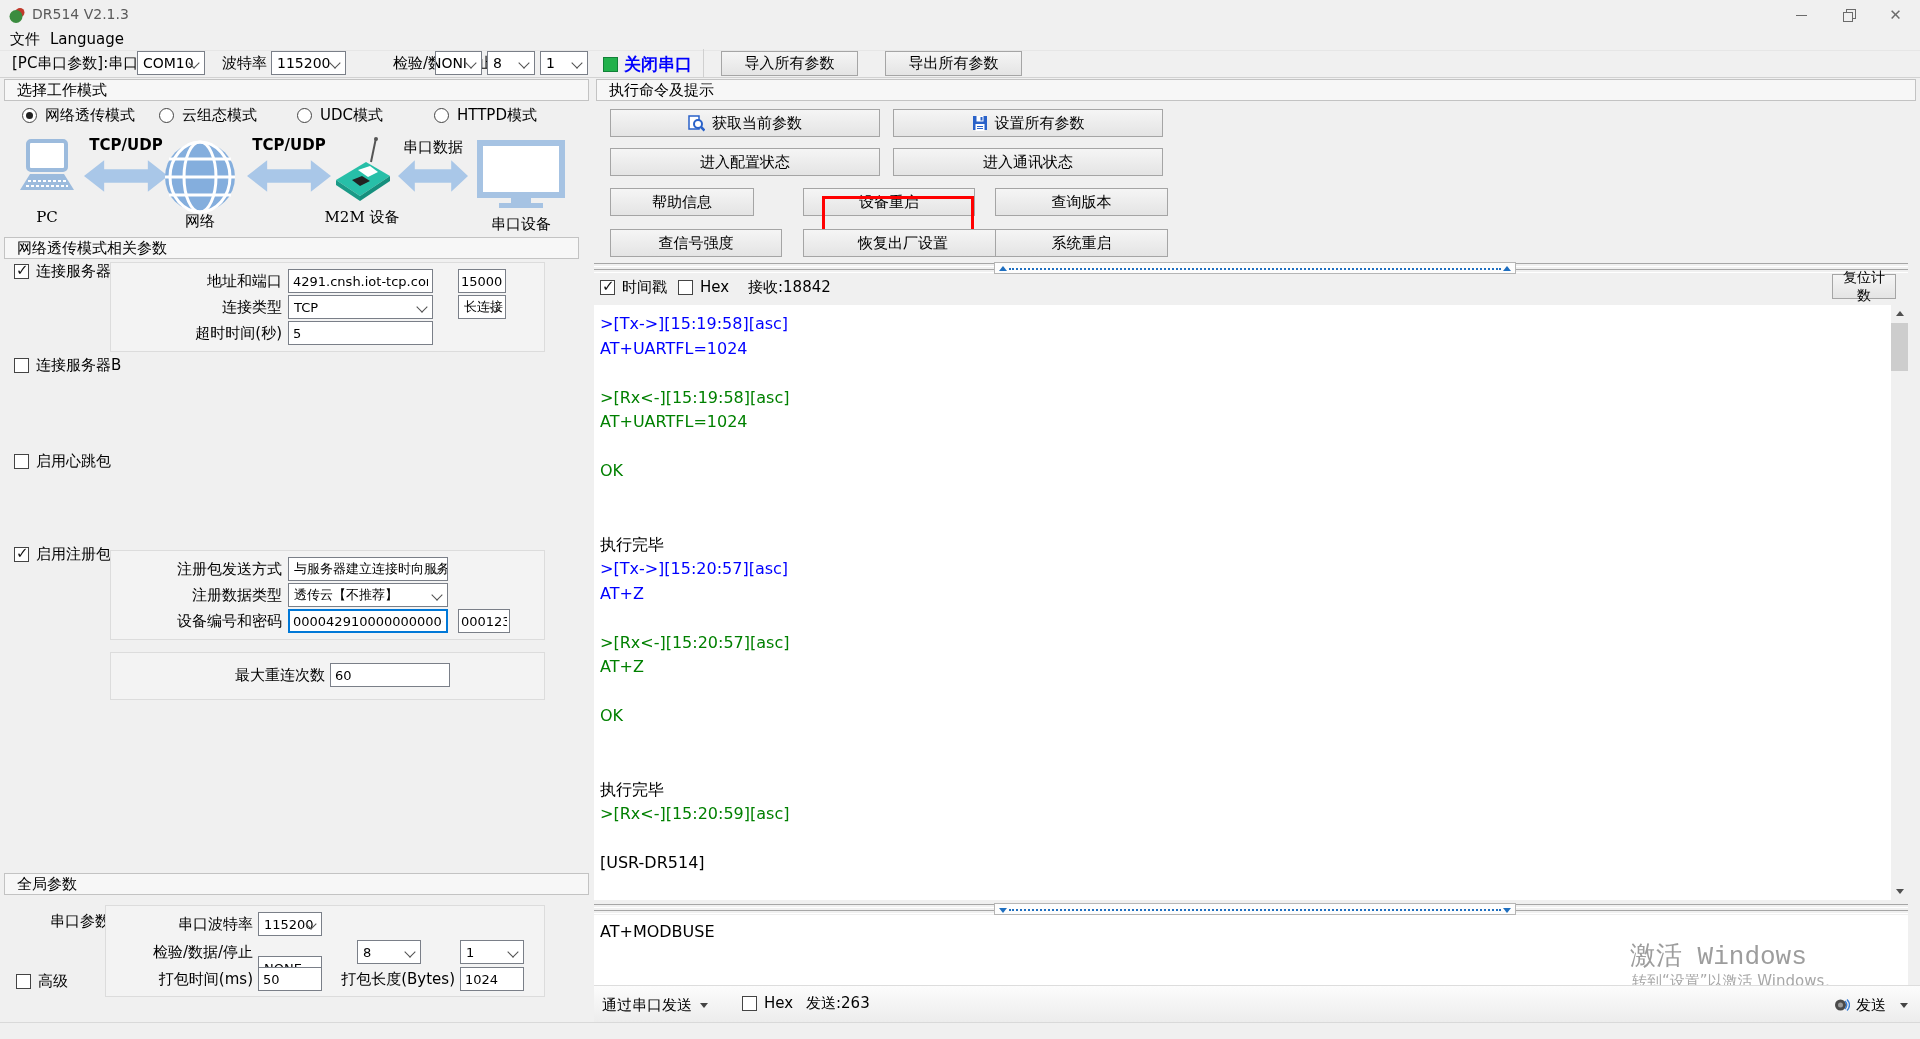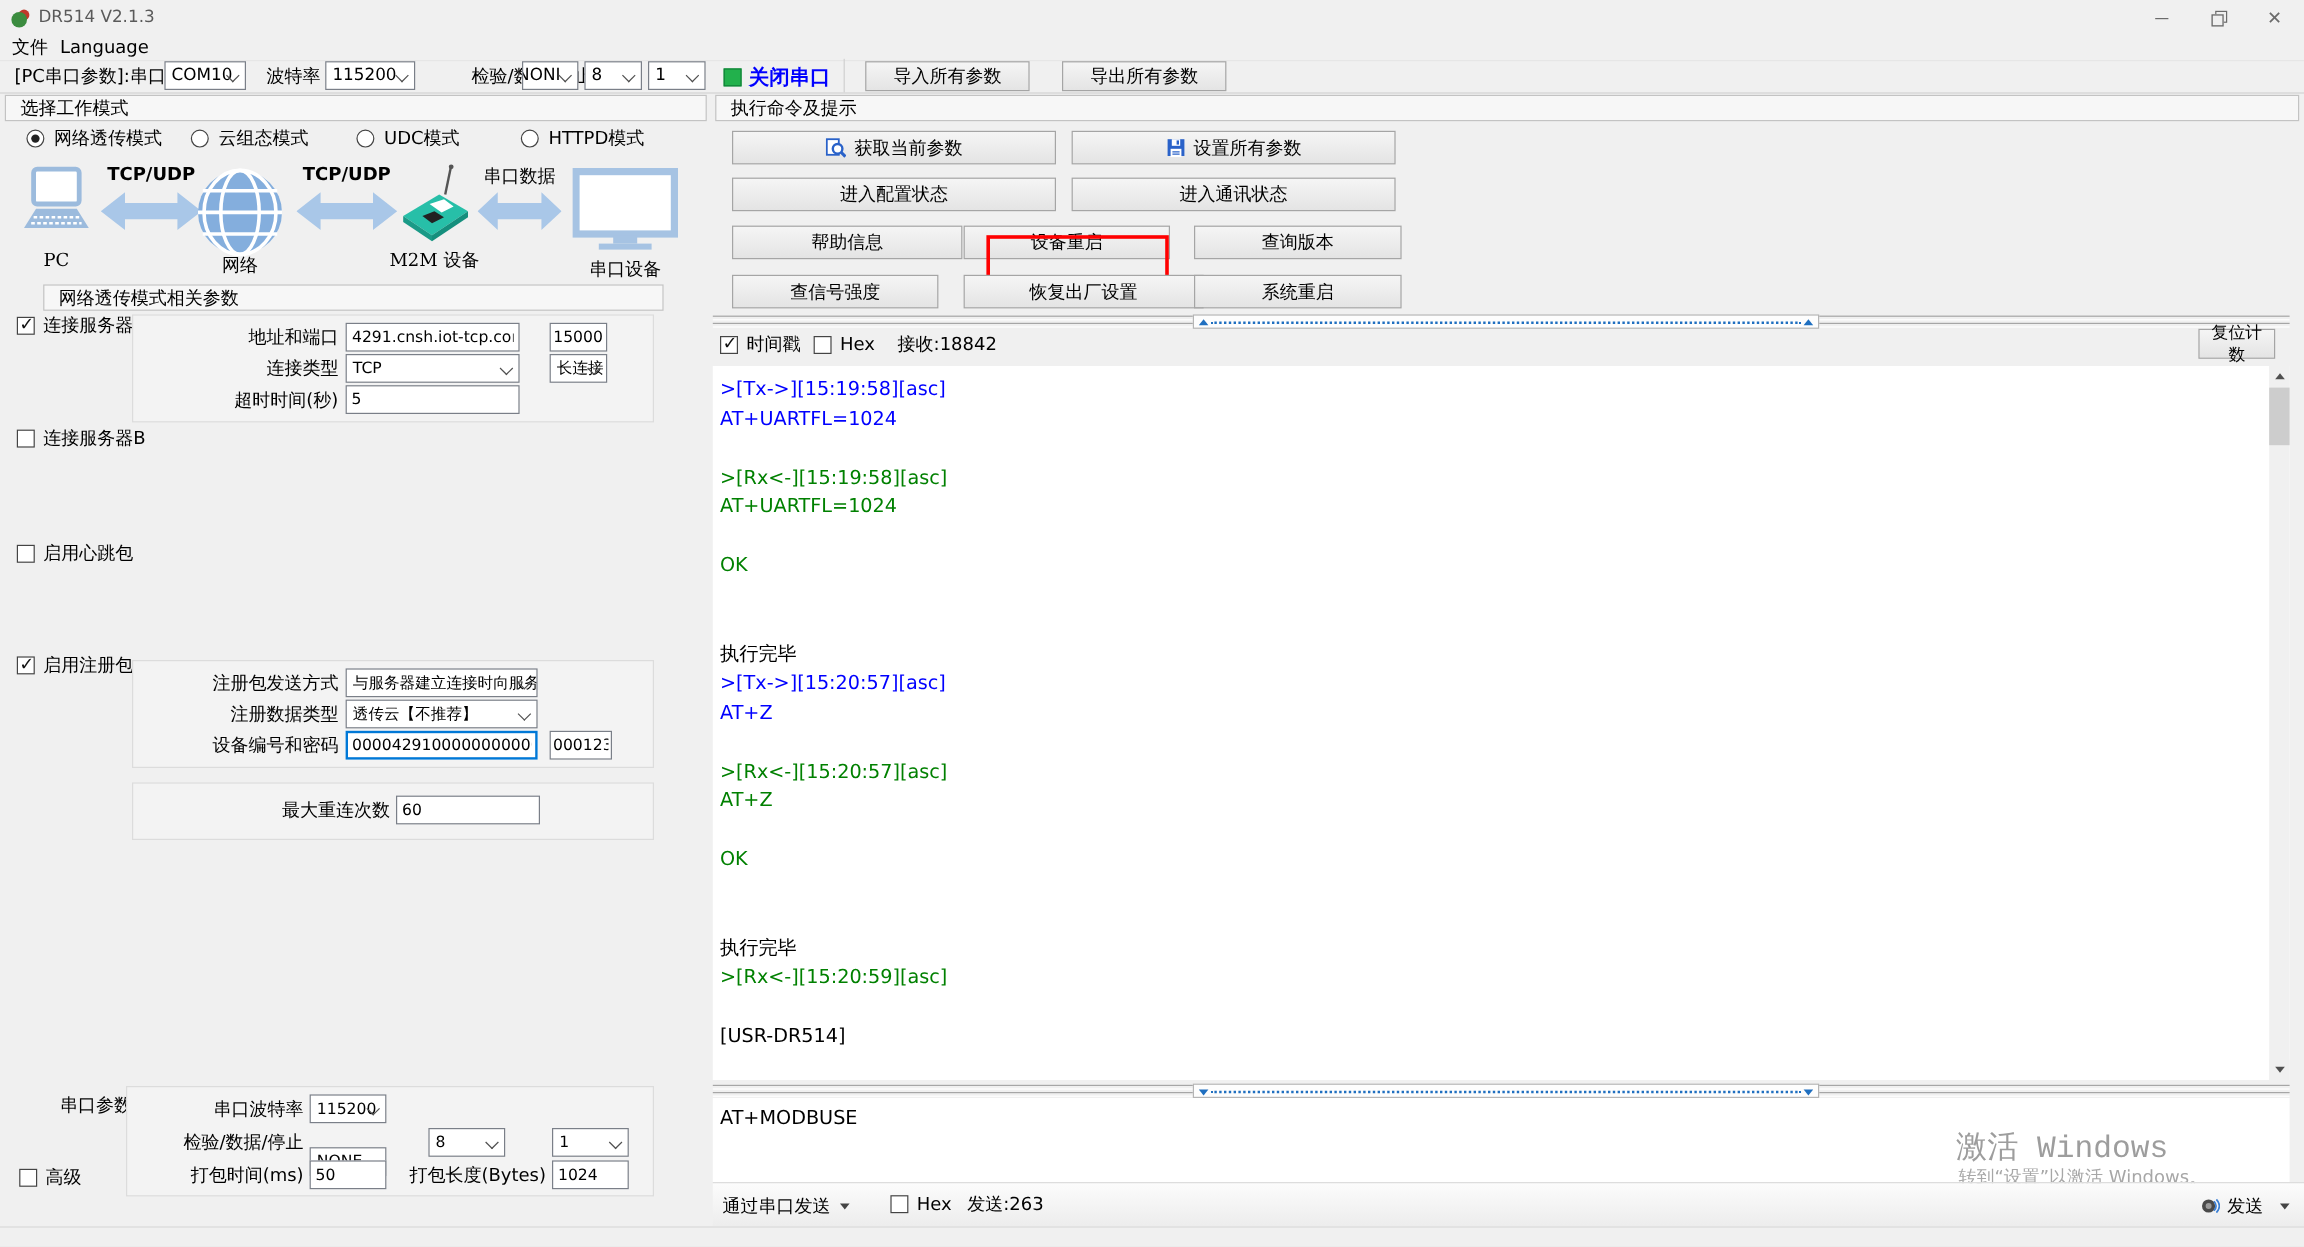--- a/index.html
+++ b/index.html
@@ -170,21 +170,21 @@
 
   <span class="abs" style="left:477px;top:140px;">
     <svg width="90" height="70">
       <rect x="3" y="3" width="82" height="52" fill="#fff" stroke="#a6c3e3" stroke-width="6"></rect>
       <rect x="34" y="56" width="20" height="7" fill="#a6c3e3"></rect>
       <rect x="22" y="63" width="44" height="5" fill="#a6c3e3"></rect>
     </svg>
   </span>
   <span class="diag-lbl" style="left:490px;top:215px;width:62px;">串口设备</span>
 
-  <div class="hdr" style="left:4px;top:237px;width:517px;margin-left:32px;">
+  <div class="hdr" style="left:4px;top:237px;width:575px;">
     <span>网络透传模式相关参数</span>
   </div>
 
   <span class="cb checked" style="left:14px;top:264px;"></span>
   <span class="lbl" style="left:36px;top:262px;">连接服务器A</span>
 
   <div class="gbox" style="left:110px;top:262px;width:435px;height:90px;"></div>
   <span class="lbl rlbl" style="left:160px;top:272px;width:122px;">地址和端口</span>
   <input class="inp" readonly="" style="left: 288px; top: 269px; width: 145px;" value="4291.cnsh.iot-tcp.com">
   <input class="inp" readonly="" style="left: 458px; top: 269px; width: 48px; padding: 0px 2px;" value="15000">
@@ -221,20 +221,23 @@
       <span class="chev"></span>
   </span>
   <span class="lbl rlbl" style="left:150px;top:612px;width:132px;">设备编号和密码</span>
   <input class="inp focus" readonly="" style="left: 288px; top: 609px; width: 160px;" value="00004291000000000001">
   <input class="inp" readonly="" style="left: 458px; top: 609px; width: 52px; padding: 0px 2px;" value="0001234">
 
   <div class="gbox" style="left:110px;top:652px;width:435px;height:48px;"></div>
   <span class="lbl rlbl" style="left:210px;top:666px;width:115px;">最大重连次数</span>
   <input class="inp" readonly="" style="left: 330px; top: 663px; width: 120px;" value="60">
 
+  <div class="hdr" style="left:4px;top:873px;width:585px;">
+    <span>全局参数</span>
+  </div>
   <span class="lbl" style="left:50px;top:912px;">串口参数</span>
   <div class="gbox" style="left:105px;top:905px;width:440px;height:92px;"></div>
 
   <span class="lbl rlbl" style="left:150px;top:915px;width:103px;">串口波特率</span>
   <span class="sel" style="left:258px;top:912px;width:64px;padding-right:14px;">
     <span>115200</span>
       <span class="chev"></span>
   </span>
   <span class="lbl rlbl" style="left:150px;top:943px;width:103px;">检验/数据/停止</span>
   <span class="sel" style="left:258px;top:940px;width:64px;padding-right:14px;margin-top:16px;">
@@ -285,21 +288,21 @@
     <span>设置所有参数</span>
   </button>
 
   <button class="btn" style="left:610px;top:148px;width:270px;height:28px;">
     <span>进入配置状态</span>
   </button>
   <button class="btn" style="left:893px;top:148px;width:270px;height:28px;">
     <span>进入通讯状态</span>
   </button>
 
-  <button class="btn" style="left:610px;top:188px;width:192px;height:28px;">
+  <button class="btn" style="left:610px;top:188px;width:144px;height:28px;">
     <span>帮助信息</span>
   </button>
   <button class="btn" style="left:803px;top:188px;width:172px;height:28px;">
     <span>设备重启</span>
   </button>
   <button class="btn" style="left:995px;top:188px;width:173px;height:28px;">
     <span>查询版本</span>
   </button>
   <span class="abs" style="left:822px;top:196px;width:146px;height:42px;border:3px solid #ff0000;pointer-events:none;"></span>
 

